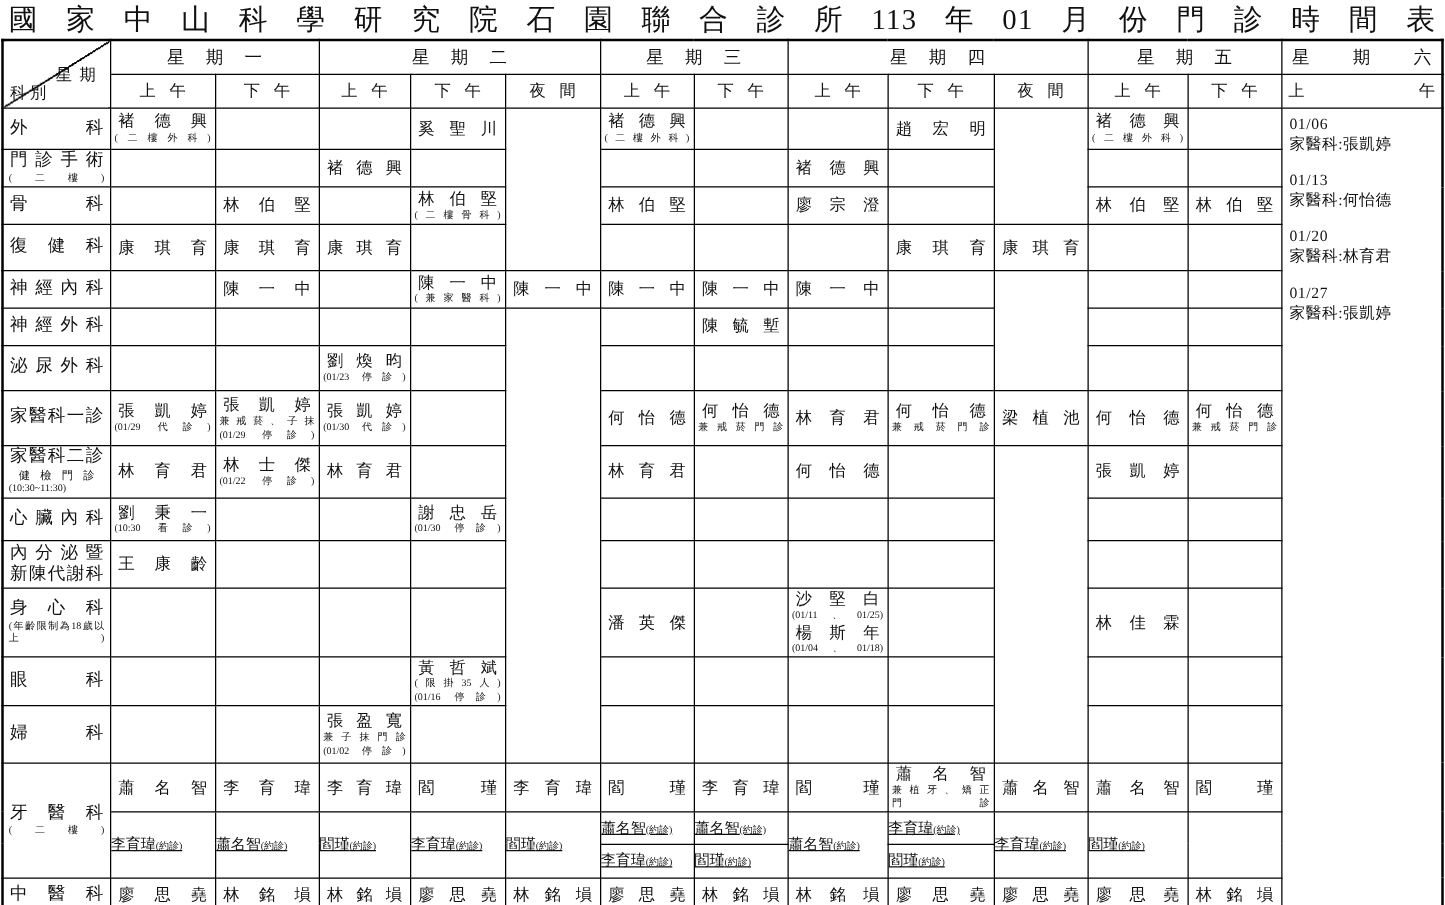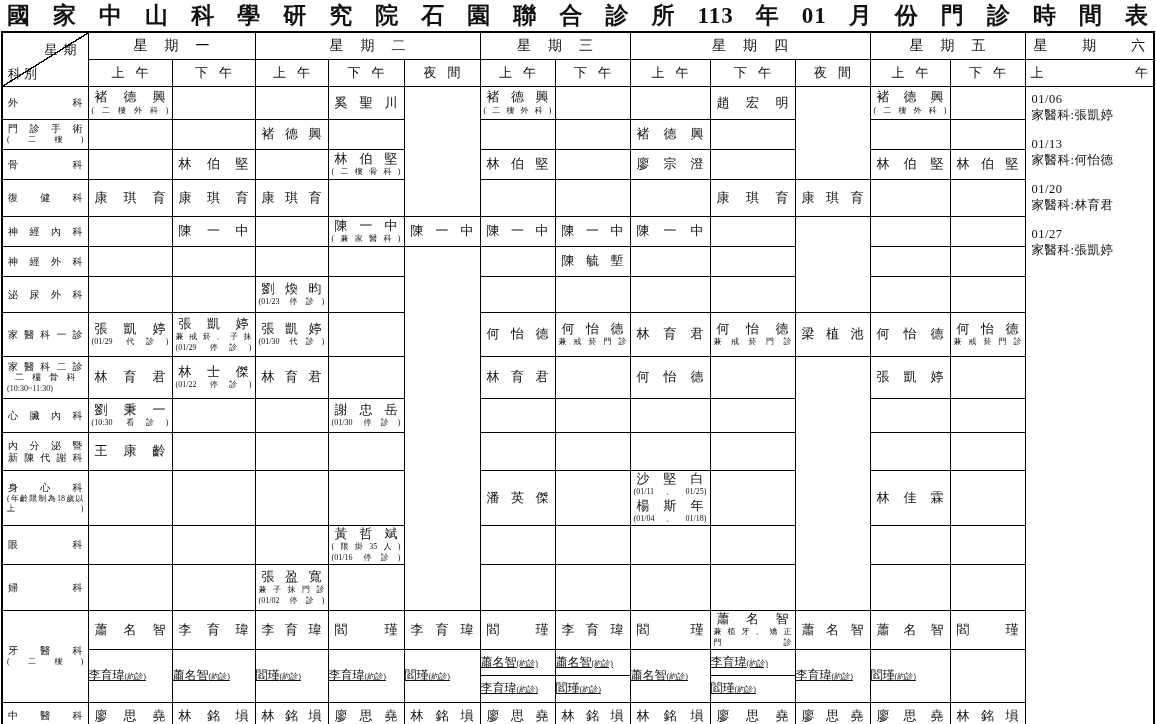--- a/index.html
+++ b/index.html
@@ -1,29 +1,29 @@
 <!DOCTYPE html>
 <html><head>
 <meta charset="utf-8">
 <style>
   html,body{margin:0;padding:0;background:#ffffff;}
   body{font-family:"Liberation Serif","DejaVu Serif",serif;color:#111;}
   .page{width:1156px;height:724px;box-sizing:border-box;padding:1px 1px 0 1px;background:#fff;overflow:hidden;}
-  .title{font-weight:700;font-size:23px;height:30px;line-height:30px;text-align:justify;text-align-last:justify;padding:0 6px;letter-spacing:1px;}
+  .title{font-weight:400;font-size:23px;height:30px;line-height:30px;text-align:justify;text-align-last:justify;padding:0 6px;letter-spacing:1px;}
   table{border-collapse:collapse;table-layout:fixed;width:1153px;border:2px solid #000;}
   td{border:1px solid #000;padding:0;vertical-align:middle;overflow:hidden;}
   thead td{height:26px;}
   .corner{position:relative;background:linear-gradient(to bottom right,transparent 0,transparent calc(50% - 0.7px),#000 calc(50% - 0.7px),#000 calc(50% + 0.7px),transparent calc(50% + 0.7px));}
-  .corner .top{position:absolute;top:8px;right:5px;font-size:13px;letter-spacing:6px;}
+  .corner .top{position:absolute;top:18px;right:5px;font-size:13px;letter-spacing:6px;}
   .corner .bottom{position:absolute;bottom:3px;left:5px;font-size:13px;letter-spacing:3px;}
   .day{font-size:14px;text-align:center;letter-spacing:17px;text-indent:17px;white-space:nowrap;margin-top:36px;}
   .dayj{font-size:14px;text-align:justify;text-align-last:justify;padding:0 8px;}
   .sess{font-size:13px;text-align:center;letter-spacing:11px;text-indent:11px;white-space:nowrap;}
   .sessj{font-size:13px;text-align:justify;text-align-last:justify;padding:0 5px;}
-  .dept{font-size:10px;text-align:justify;text-align-last:justify;padding:0 5px;line-height:1.18;}
+  .dept{font-size:14px;text-align:justify;text-align-last:justify;padding:0 5px;line-height:1.18;}
   .deptsub{font-size:8px;text-align:justify;text-align-last:justify;padding:0 4px;line-height:1.3;}
   .deptsub2{font-size:9px;text-align:justify;text-align-last:justify;padding:0 12px;line-height:1.3;}
   .nm{font-size:13px;text-align:justify;text-align-last:justify;padding:0 6px;line-height:1.25;}
   .sub{font-size:8px;text-align:justify;text-align-last:justify;padding:0 3px;line-height:1.35;}
   .ap{font-size:12px;line-height:1.25;white-space:nowrap;text-decoration:underline;}
   .ap .tail{font-size:8px;}
   td.notes-cell{vertical-align:top;text-align:left;padding:5px 6px;}
   .note-date{font-size:12.5px;letter-spacing:0.5px;}
   .note-text{font-size:12.5px;letter-spacing:0.5px;margin-bottom:13px;}
 </style>
@@ -298,21 +298,21 @@
             <div class="nm">何怡德</div>
           </td>
           <td rowspan="1">
             <div class="nm">何怡德</div>
             <div class="sub">兼戒菸門診</div>
           </td>
         </tr>
         <tr style="height: 42px; margin-top: 32px;">
           <td rowspan="1">
             <div class="dept">家醫科二診</div>
-            <div class="deptsub2">二樓骨科</div>
+            <div class="deptsub2">健檢門診</div>
             <div class="deptsub">(10:30~11:30)</div>
           </td>
           <td rowspan="1">
             <div class="nm">林育君</div>
           </td>
           <td rowspan="1">
             <div class="nm">林士傑</div>
             <div class="sub">(01/22 停診)</div>
           </td>
           <td rowspan="1">

